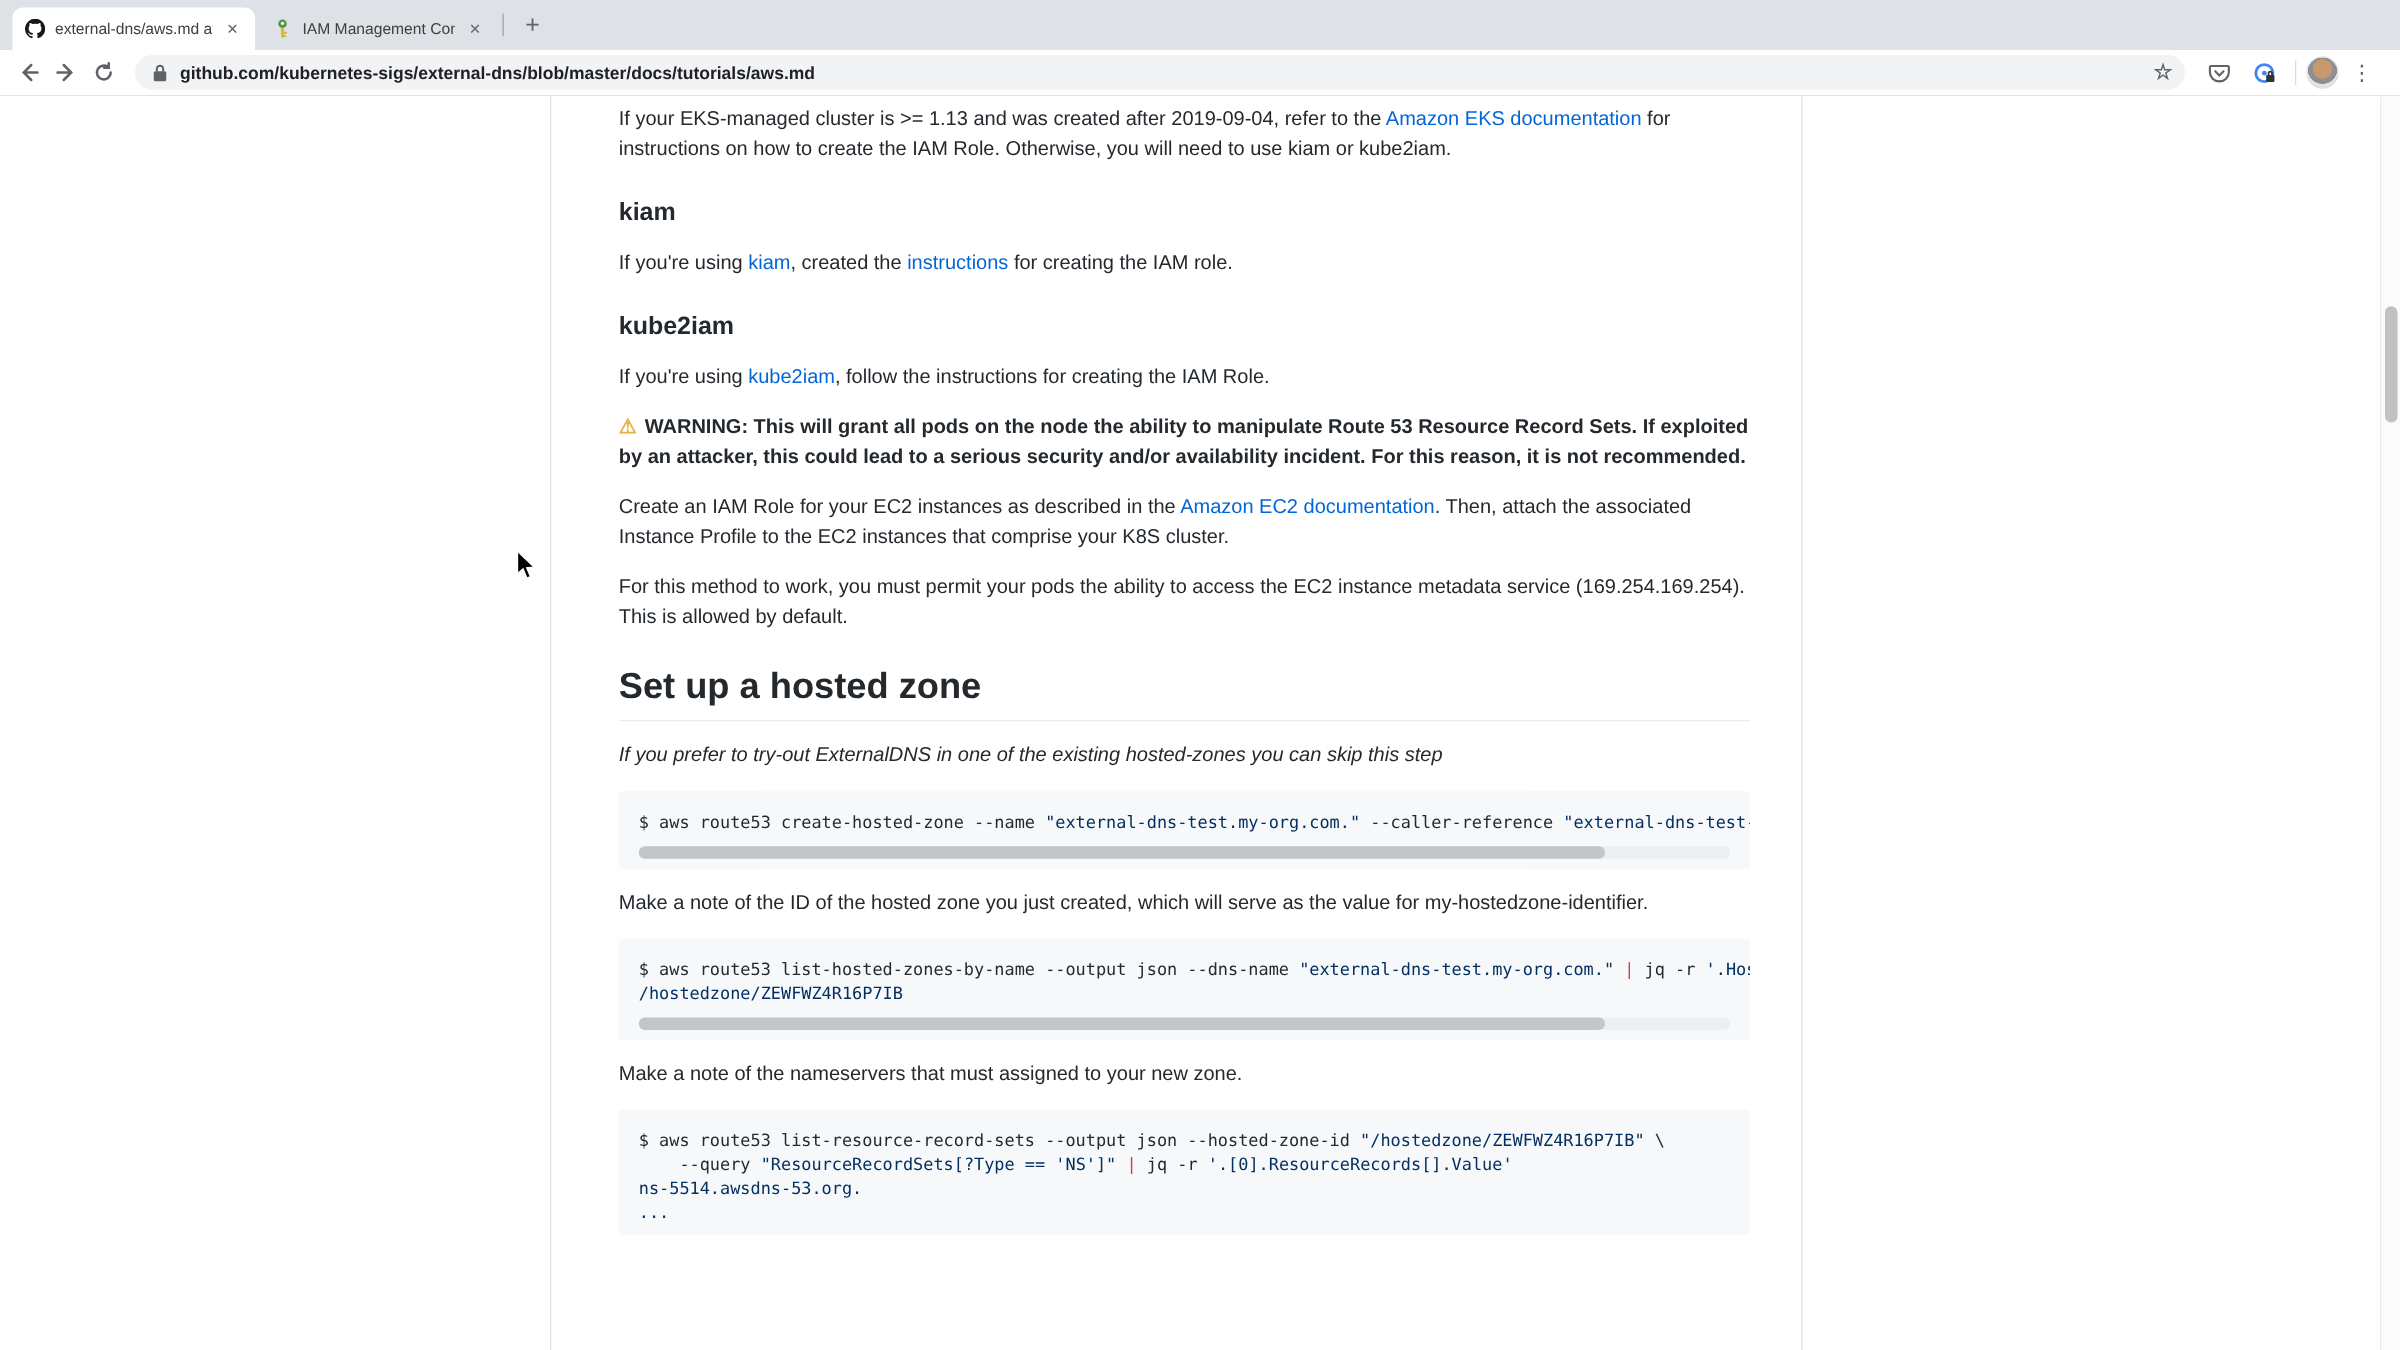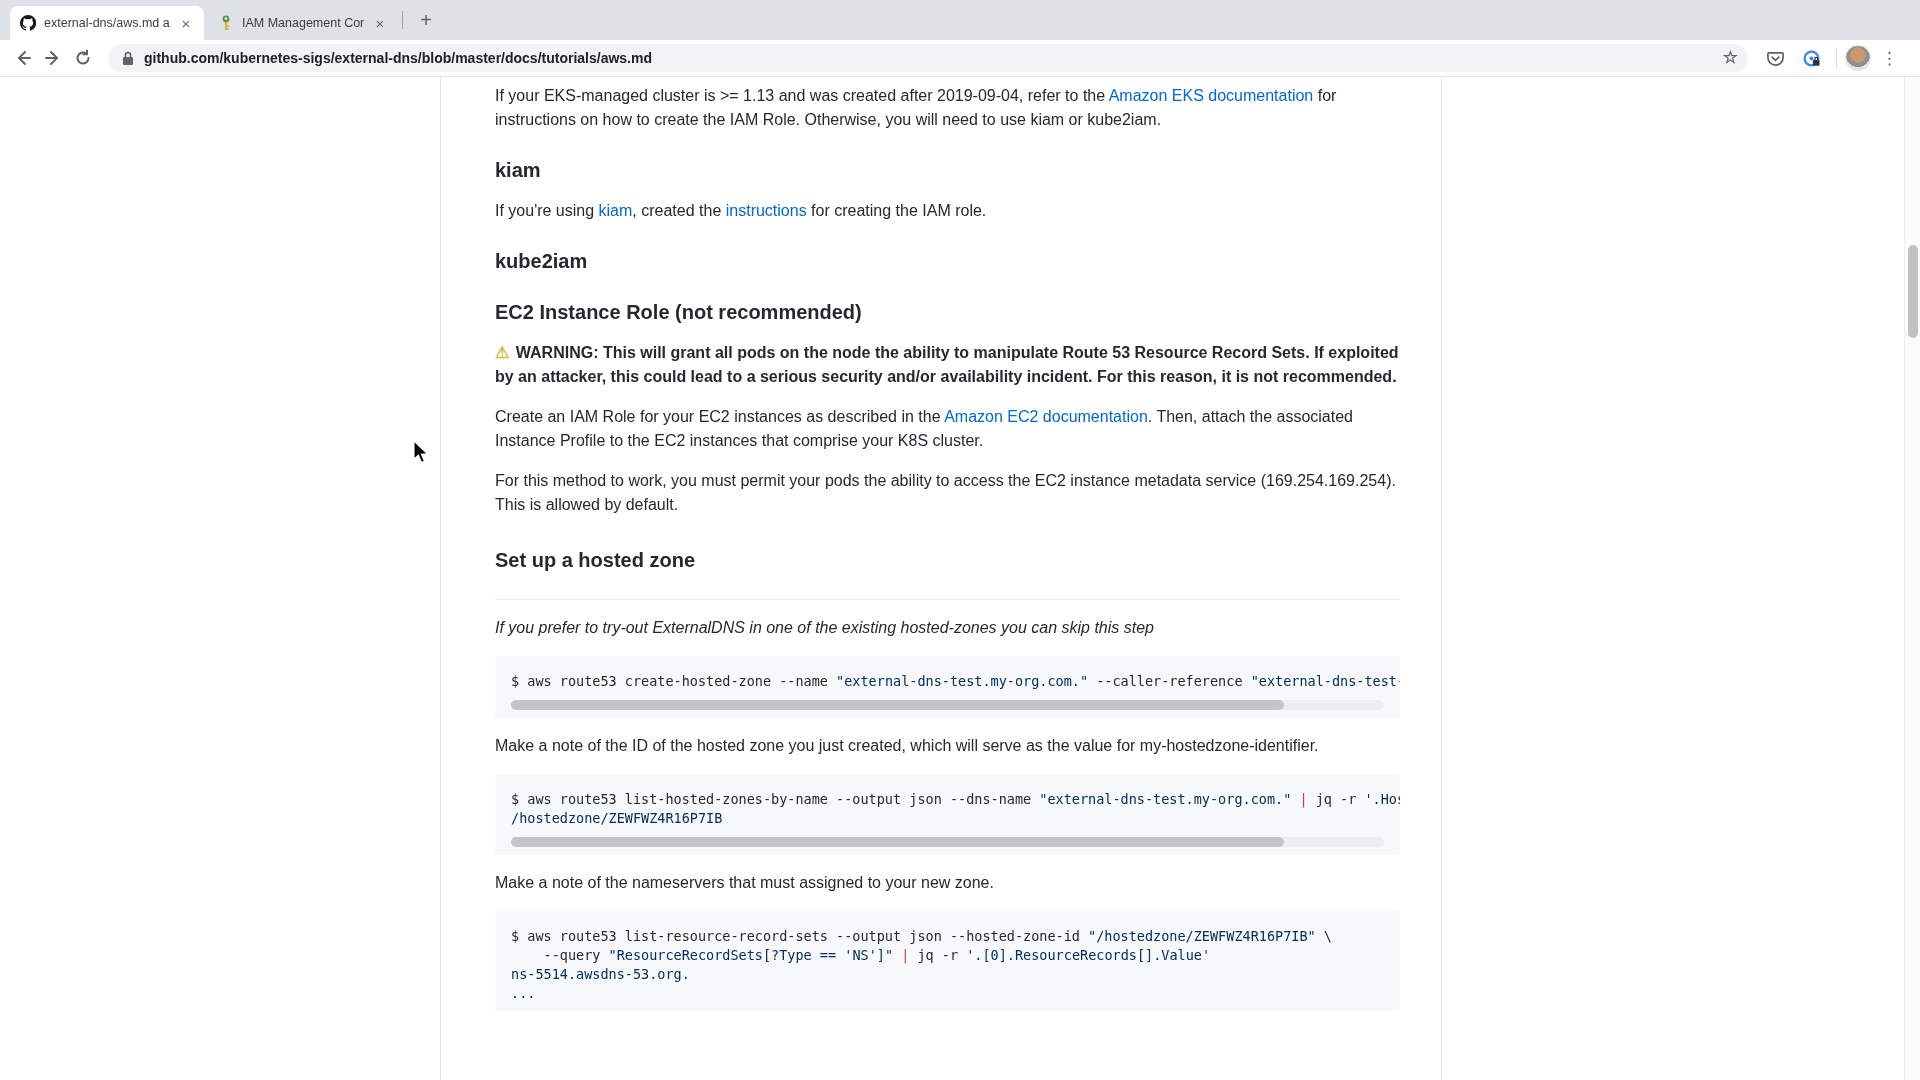--- a/index.html
+++ b/index.html
@@ -42,22 +42,22 @@
 
   
   .content { position:absolute; top:77px; left:0; width:1920px; height:1003px; background:#fff; }
   .filebox { position:absolute; left:440px; top:0; width:1002px; height:1003px;
     border-left:1px solid #e1e4e8; border-right:1px solid #e1e4e8; }
   .markdown { position:absolute; left:495px; top:0; width:905px; padding-top:7px;
     font-size:16px; line-height:24px; color:#24292e; }
   .markdown p { margin:0 0 16px 0; }
   .markdown a { color:#0366d6; text-decoration:none; }
   .markdown h3 { font-size:20px; line-height:25px; margin:26px 0 16px 0; font-weight:bold; }
-  .markdown h2 { font-size:20px; line-height:30px; margin:28px 0 16px 0; font-weight:bold;
-    padding-bottom:24px; border-bottom:1px solid #eaecef; }
+  .markdown h2 { font-size:29px; line-height:30px; margin:28px 0 16px 0; font-weight:bold;
+    padding-bottom:12px; border-bottom:1px solid #eaecef; }
   .warn-icon { color:#e3b341; margin-right:2px; }
   .italic { font-style:italic; }
   .codeblock { background:#f6f8fa; border-radius:3px; margin:0 0 16px 0; padding:16px 16px 8px 16px;
     font-family:"DejaVu Sans Mono", monospace; font-size:13.5px; line-height:19px; color:#24292e;
     overflow:hidden; }
   .codeline { white-space:pre; }
   .str { color:#032f62; }
   .kw  { color:#d73a49; }
   .hscroll { margin-top:9px; height:10px; width:100%; background:#eceef0; border-radius:5px; position:relative; }
   .hthumb { position:absolute; left:0; top:0; height:10px; width:88.5%; background:#c3c6c9; border-radius:5px; }
@@ -152,22 +152,22 @@
   <div class="content">
     <div class="filebox"></div>
 
     <div class="markdown">
       <p><span>If your EKS-managed cluster is &gt;= 1.13 and was created after 2019-09-04, refer to the </span><a href="#">Amazon EKS documentation</a><span> for instructions on how to create the IAM Role. Otherwise, you will need to use kiam or kube2iam.</span></p>
 
       <h3>kiam</h3>
       <p><span>If you're using </span><a href="#">kiam</a><span>, created the </span><a href="#">instructions</a><span> for creating the IAM role.</span></p>
 
       <h3>kube2iam</h3>
-
-      <h3>EC2 Instance Role (not recommended)</h3>
+      <p><span>If you're using </span><a href="#">kube2iam</a><span>, follow the instructions for creating the IAM Role.</span></p>
+
       <p><strong><span class="warn-icon">⚠</span> <span>WARNING: This will grant all pods on the node the ability to manipulate Route 53 Resource Record Sets. If exploited by an attacker, this could lead to a serious security and/or availability incident. For this reason, it is not recommended.</span></strong></p>
 
       <p><span>Create an IAM Role for your EC2 instances as described in the </span><a href="#">Amazon EC2 documentation</a><span>. Then, attach the associated Instance Profile to the EC2 instances that comprise your K8S cluster.</span></p>
 
       <p>For this method to work, you must permit your pods the ability to access the EC2 instance metadata service (169.254.169.254). This is allowed by default.</p>
 
       <h2>Set up a hosted zone</h2>
       <p class="italic">If you prefer to try-out ExternalDNS in one of the existing hosted-zones you can skip this step</p>
 
       <div class="codeblock">

